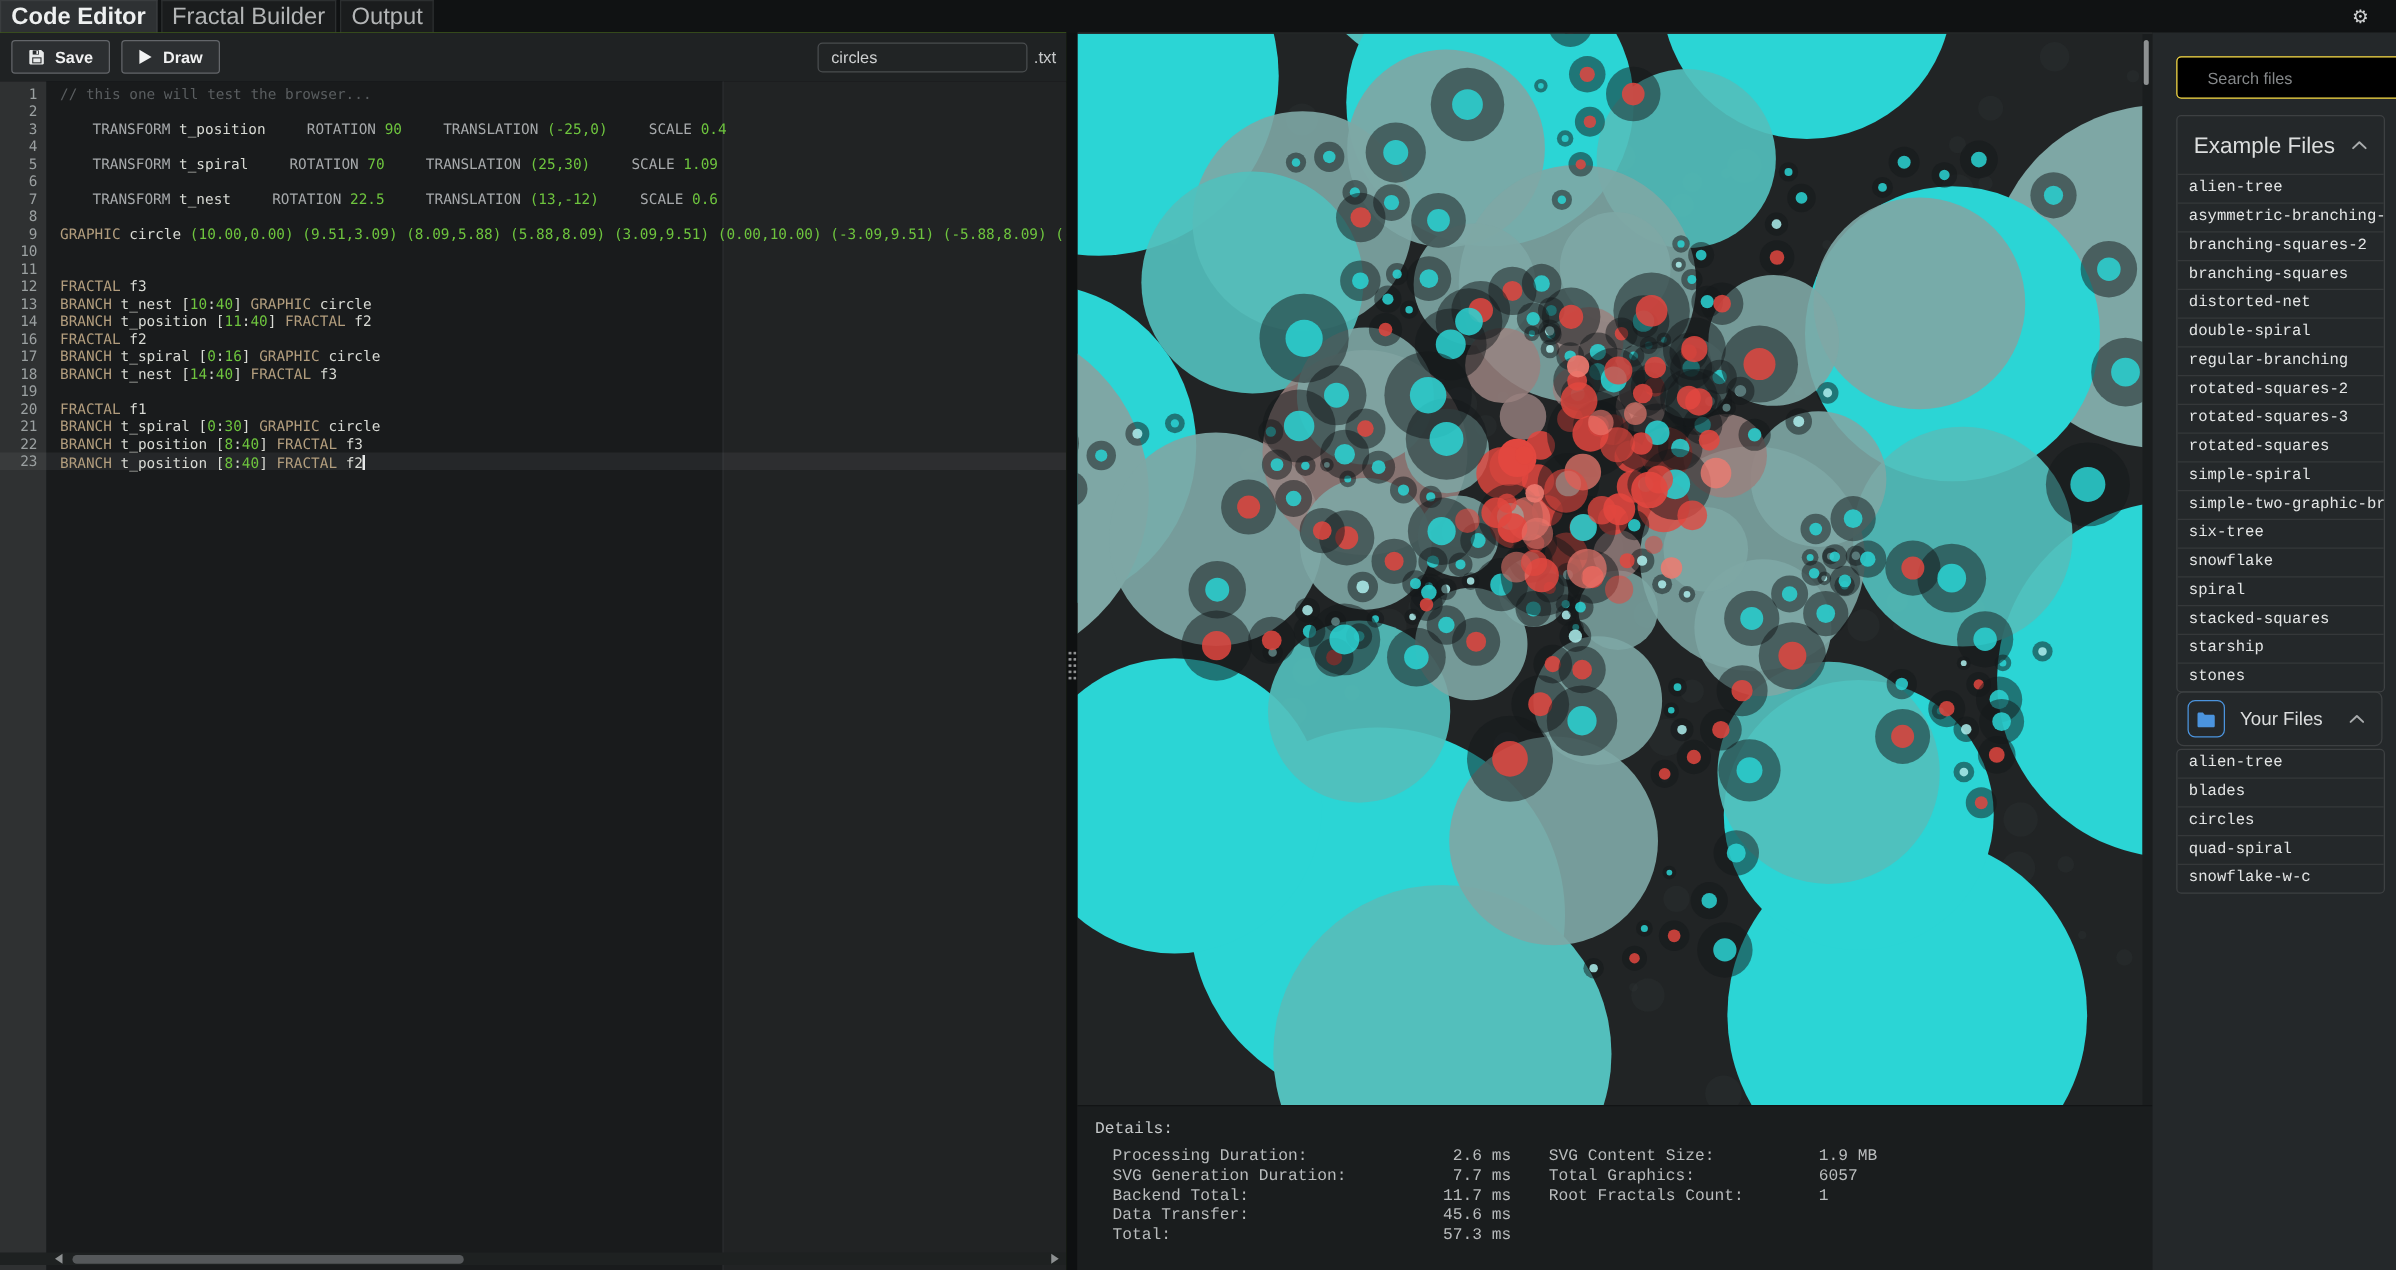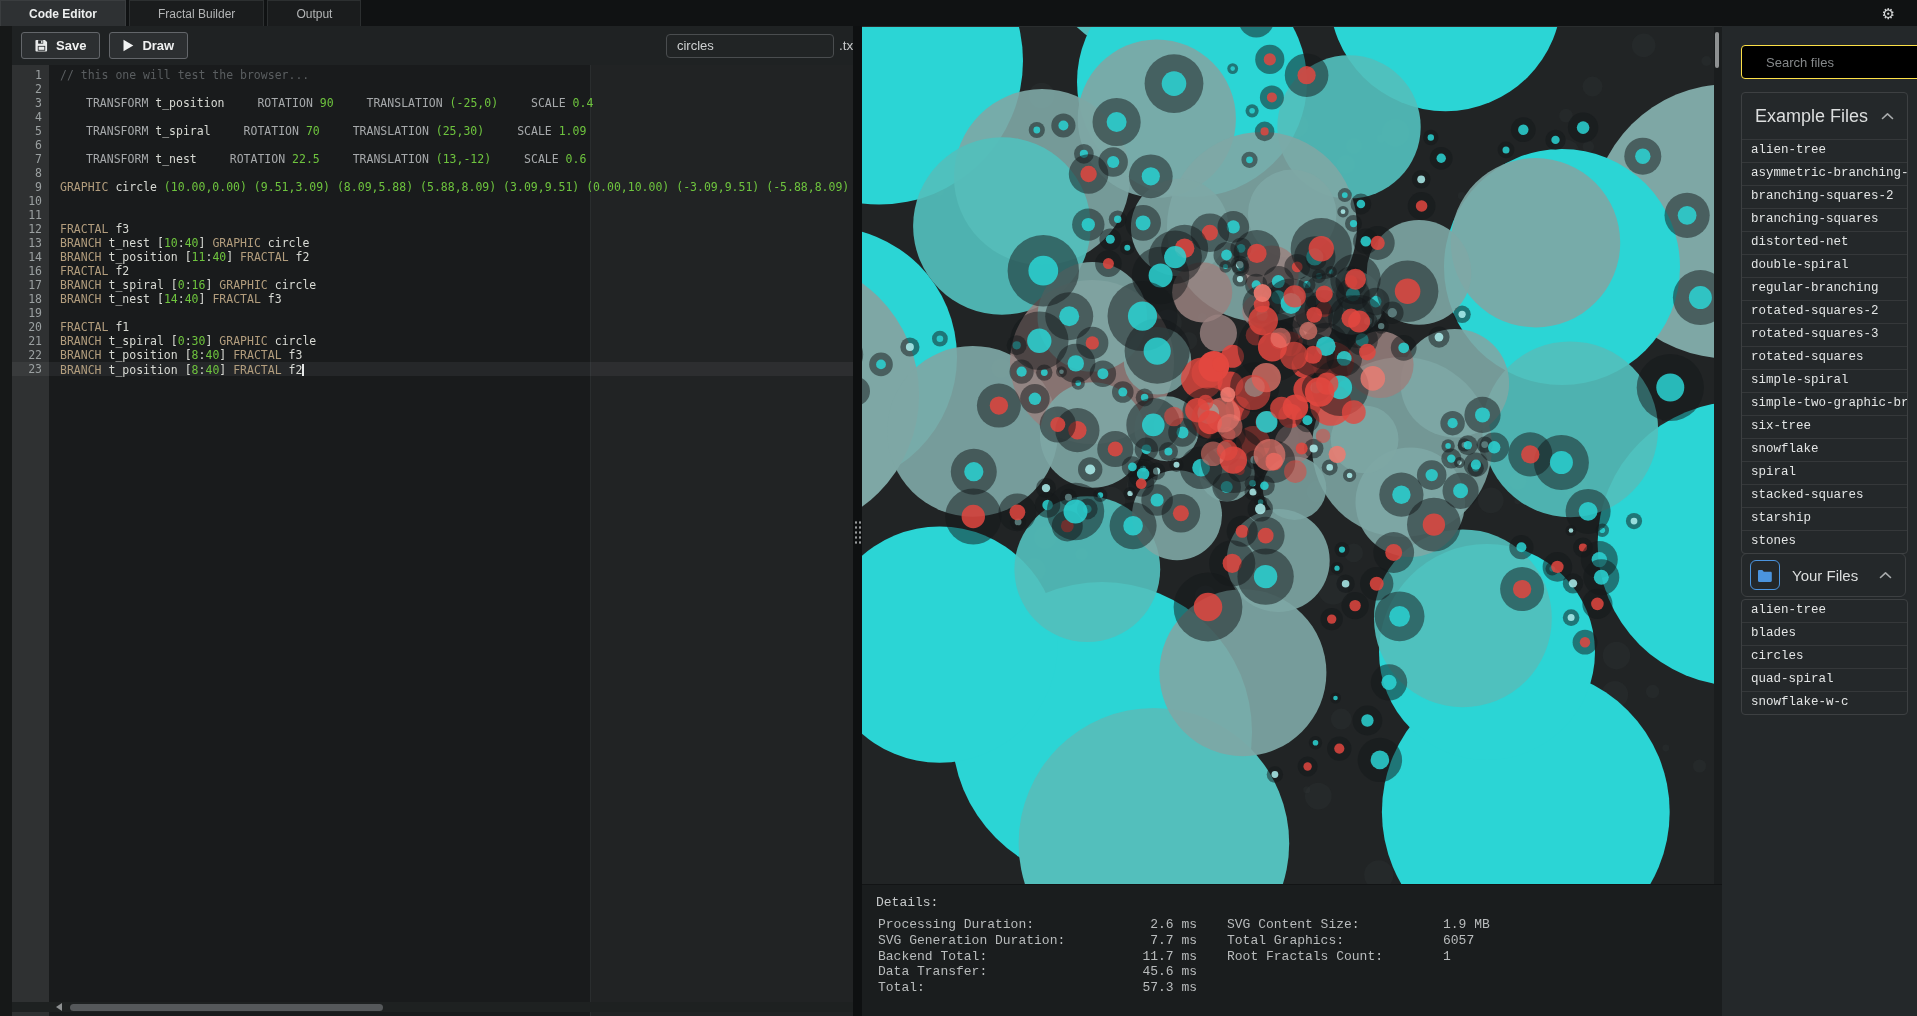--- a/index.html
+++ b/index.html
@@ -4,27 +4,27 @@
 <style>
   html,body{margin:0;padding:0;background:#161818;}
   body{width:1917px;height:1016px;overflow:hidden;position:relative;
        font-family:"Liberation Sans",sans-serif;-webkit-font-smoothing:antialiased;}
   .app{position:absolute;inset:0;}
 
   
   .tabbar{position:absolute;left:0;top:0;width:100%;height:26px;background:#101213;
           display:flex;align-items:stretch;}
   .tabs{display:flex;align-items:stretch;}
-  .tab{padding:0 28px;display:flex;align-items:center;font-size:12px;color:#b3b5b6;
+  .tab{padding:0 8px;display:flex;align-items:center;font-size:19px;color:#b3b5b6;
        background:#1a1c1d;border:1px solid #2c2f30;border-bottom:none;margin-right:3px;cursor:default;}
   .tab.active{background:#2e3133;color:#eef0f0;border-color:#3a3d3f;font-weight:bold;}
   .gear{margin-left:auto;align-self:center;margin-right:22px;color:#d2d4d5;font-size:15px;line-height:1;}
 
   
-  .left-pane{position:absolute;left:12px;top:26px;width:853px;bottom:0;background:#84cc16;}
+  .left-pane{position:absolute;left:0;top:26px;width:853px;bottom:0;background:#84cc16;}
   .toolbar{position:absolute;left:0;top:0;right:0;height:39px;background:#1f2223;
            display:flex;align-items:center;border-bottom:1px solid #131516;}
   .btn{display:flex;align-items:center;gap:8px;height:27px;padding:0 13px;margin-left:9px;
        background:#2c2f31;border:1px solid #63666a;border-radius:3px;color:#f0f1f1;
        font-family:"Liberation Sans",sans-serif;font-size:13px;font-weight:bold;cursor:pointer;}
   .btn .ic{display:flex;align-items:center;}
   .fname{margin-left:auto;display:flex;align-items:center;margin-right:8px;}
   .filename{width:146px;height:22px;background:#212425;border:1px solid #4a4d4f;border-radius:4px;
             color:#ced0d1;padding:0 10px;font-size:13px;font-family:"Liberation Sans",sans-serif;outline:none;}
   .ext{color:#c7c9ca;font-size:13.5px;margin-left:5px;}
@@ -60,21 +60,21 @@
 
   
   .center-pane{position:absolute;left:862px;top:26px;width:860px;bottom:0;background:#1a1d1e;
                border-top:1px solid #2a2d2e;}
   .fractal{position:absolute;left:0;top:0;width:852px;height:857px;background:#212425;overflow:hidden;}
   .fractal svg{position:absolute;left:0;top:0;}
   .vthumb{position:absolute;left:853px;top:5px;width:4px;height:36px;background:#8e9192;border-radius:2px;}
   .details{position:absolute;left:0;top:857px;right:0;bottom:0;background:#1a1d1e;
            border-top:1px solid #121415;font-family:"Liberation Mono",monospace;color:#b9bcbd;font-size:13px;}
   .details-title{position:absolute;left:14px;top:10px;color:#c6c9ca;}
-  .details-grid{position:absolute;left:16px;top:32px;display:grid;
+  .details-grid{position:absolute;left:28px;top:32px;display:grid;
                 grid-template-columns:253px 66px 30px 216px 180px;line-height:15.8px;}
   .details-grid .dv{text-align:right;}
 
   
   .sidebar{position:absolute;left:1722px;top:26px;right:0;bottom:0;background:#24282a;}
   .search{position:absolute;left:19px;top:19px;width:137px;height:32px;background:#000000;
           border:1px solid #fde047;border-radius:4px;color:#cfd1d2;padding:0 24px;font-size:13px;
           font-family:"Liberation Sans",sans-serif;outline:none;}
   .search::placeholder{color:#85888a;}
   .panel{border:1px solid #3d4042;border-radius:4px;background:transparent;}

